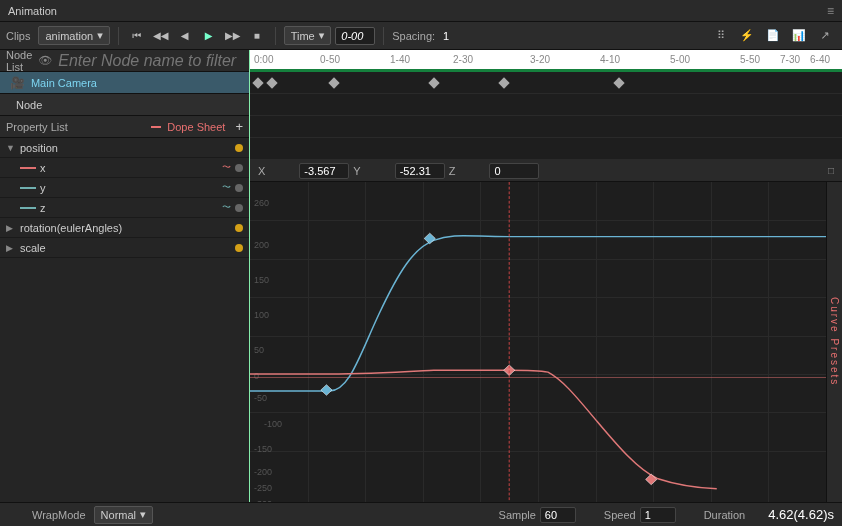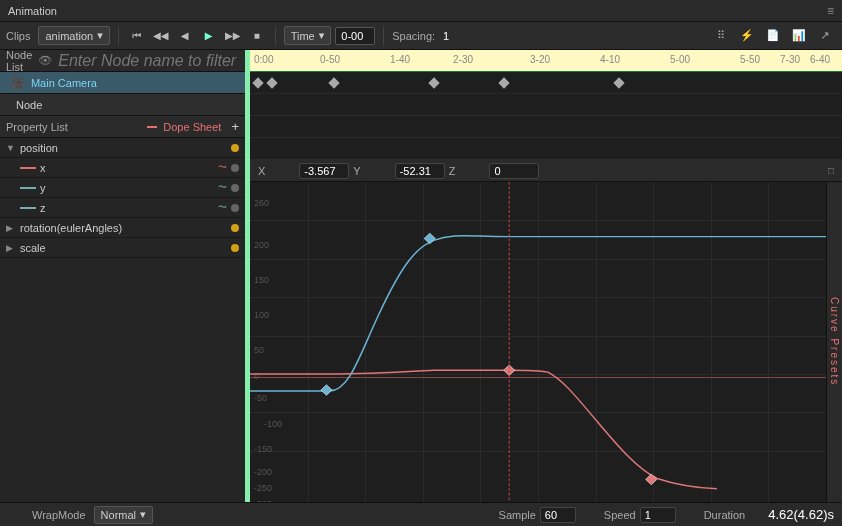--- a/index.html
+++ b/index.html
@@ -93,20 +93,21 @@
       border-radius: 2px;
     }
     .time-field {
       background: #1e1e1e;
       border: 1px solid #555;
       color: #fff;
       padding: 2px 5px;
       font-size: 11px;
       width: 40px;
       border-radius: 2px;
+      font-style: italic;
     }
     .spacing-label { color: #aaa; }
     .spacing-val { color: #fff; margin-left: 4px; }
     .toolbar-right {
       margin-left: auto;
       display: flex;
       align-items: center;
       gap: 4px;
     }
     .toolbar-icon-btn {
@@ -126,21 +127,21 @@
     
     .main-content {
       display: flex;
       height: calc(526px - 22px - 28px - 24px);
     }
 
     
     .left-panel {
       width: 250px;
       background: #252525;
-      border-right: 5px solid #86efac;
+      border-right: 1px solid #86efac;
       display: flex;
       flex-direction: column;
       flex-shrink: 0;
     }
 
     
     .node-list-header {
       height: 22px;
       background: #2a2a2a;
       display: flex;
@@ -157,22 +158,22 @@
       border: none;
       color: #888;
       font-size: 16px;
       outline: none;
       font-style: italic;
     }
 
     
     .time-ruler {
       height: 22px;
-      background: #fef9c3;
-      border-bottom: 1px solid #15803d;
+      background: #ffffff;
+      border-bottom: 3px solid #15803d;
       display: flex;
       align-items: center;
       padding: 0 4px;
       position: relative;
       overflow: hidden;
     }
     .time-marker {
       position: absolute;
       font-size: 10px;
       color: #888;

